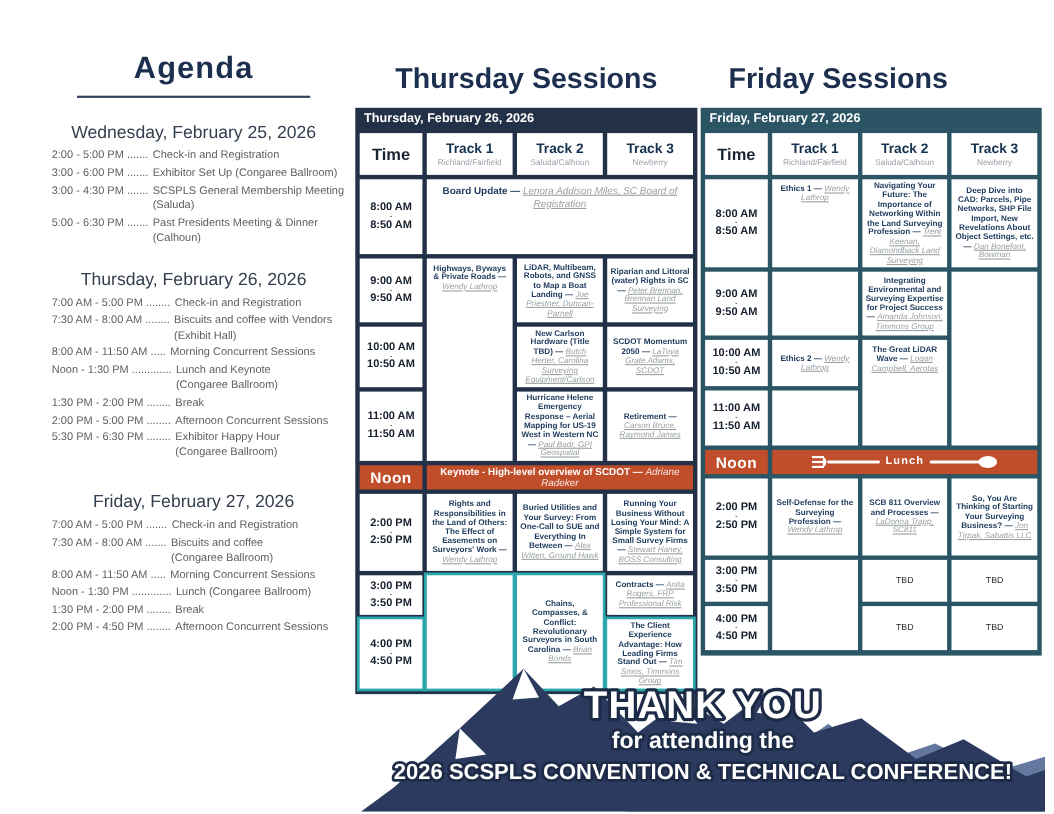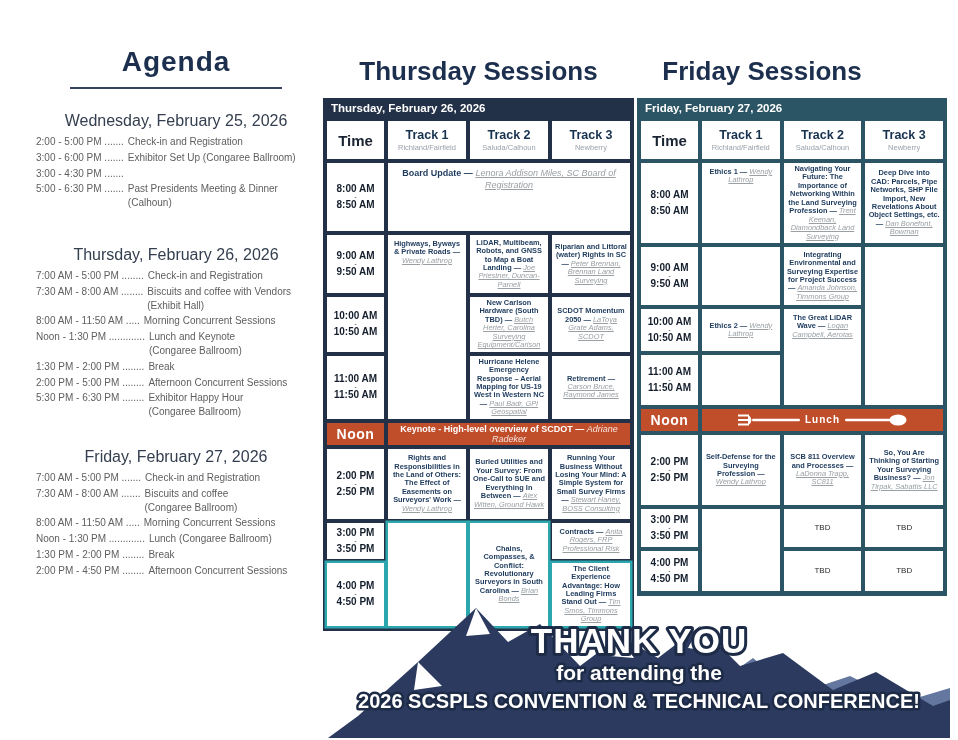--- a/index.html
+++ b/index.html
@@ -6,21 +6,21 @@
   body{
     width:958px;height:740px;background:#ffffff;position:relative;overflow:hidden;
     font-family:"Liberation Sans",sans-serif;
   }
   
   #agenda{position:absolute;left:30px;top:46px;width:292px;height:560px;}
   #agenda-title{font-size:28px;font-weight:bold;color:var(--heading_navy);text-align:center;margin:0;letter-spacing:1px;}
   #agenda-rule{width:212px;border:none;border-bottom:2px solid #34445f;margin:9px auto 0;}
   .ag-day{position:absolute;left:0;right:0;}
   .ag-day h2{font-size:16px;font-weight:400;color:#333e4e;text-align:center;margin:0 0 5px;}
-  .ag-item{display:flex;font-size:10px;color:#5e5e5e;line-height:1.38;margin:0 0 2px 6px;}
+  .ag-item{display:flex;font-size:10px;color:#5e5e5e;line-height:1.38;margin:0 0 2px 17px;}
   .ag-lead{white-space:nowrap;margin-right:4px;}
   .ag-desc{flex:1;}
   
   .sess-title{position:absolute;top:56px;font-size:26px;font-weight:bold;color:var(--heading_navy);text-align:center;margin:0;}
   #thu-title{left:323px;width:311px;}
   #fri-title{left:607px;width:310px;}
   .panel{position:absolute;top:98px;padding-bottom:1px;}
   #panel-thu{left:323px;width:311px;background:var(--navy_panel);}
   #panel-fri{left:637px;width:310px;background:var(--teal_panel);}
   .date-bar{height:21px;line-height:21px;color:#fff;font-size:11.5px;font-weight:bold;padding-left:8px;}
@@ -64,20 +64,21 @@
         <div class="ag-item">
           <span class="ag-lead">2:00 - 5:00 PM .......</span>
           <span class="ag-desc">Check-in and Registration</span>
         </div>
         <div class="ag-item">
           <span class="ag-lead">3:00 - 6:00 PM .......</span>
           <span class="ag-desc">Exhibitor Set Up (Congaree Ballroom)</span>
         </div>
         <div class="ag-item">
           <span class="ag-lead">3:00 - 4:30 PM .......</span>
+          <span class="ag-desc">SCSPLS General Membership Meeting<br>(Saluda)</span>
         </div>
         <div class="ag-item">
           <span class="ag-lead">5:00 - 6:30 PM .......</span>
           <span class="ag-desc">Past Presidents Meeting &amp; Dinner<br>(Calhoun)</span>
         </div>
       </section>
       <section class="ag-day" style="top: 200px;">
         <h2>Thursday, February 26, 2026</h2>
         <div class="ag-item">
           <span class="ag-lead">7:00 AM - 5:00 PM ........</span>
@@ -183,21 +184,21 @@
           <td class="cell top" rowspan="3"><span class="cell-title">Highways, Byways &amp; Private Roads —</span> <span class="cell-speaker">Wendy Lathrop</span></td>
           <td class="cell"><span class="cell-title">LiDAR, Multibeam, Robots, and GNSS to Map a Boat Landing —</span> <span class="cell-speaker">Joe Priestner, Duncan-Parnell</span></td>
           <td class="cell"><span class="cell-title">Riparian and Littoral (water) Rights in SC —</span> <span class="cell-speaker">Peter Brennan, Brennan Land Surveying</span></td>
         </tr>
         <tr style="height: 44px;">
           <td class="time-cell">
             <div>10:00 AM</div>
             <div class="tdash">-</div>
             <div>10:50 AM</div>
           </td>
-          <td class="cell"><span class="cell-title">New Carlson Hardware (South TBD) —</span> <span class="cell-speaker">Butch Herter, Carolina Surveying Equipment/Carlson</span></td>
+          <td class="cell"><span class="cell-title">New Carlson Hardware (Title TBD) —</span> <span class="cell-speaker">Butch Herter, Carolina Surveying Equipment/Carlson</span></td>
           <td class="cell"><span class="cell-title">SCDOT Momentum 2050 —</span> <span class="cell-speaker">LaToya Grate Adams, SCDOT</span></td>
         </tr>
         <tr style="height: 56px;">
           <td class="time-cell">
             <div>11:00 AM</div>
             <div class="tdash">-</div>
             <div>11:50 AM</div>
           </td>
           <td class="cell"><span class="cell-title">Hurricane Helene Emergency Response – Aerial Mapping for US-19 West in Western NC —</span> <span class="cell-speaker">Paul Badr, GPI Geospatial</span></td>
           <td class="cell"><span class="cell-title">Retirement —</span> <span class="cell-speaker">Carson Bruce, Raymond James</span></td>

